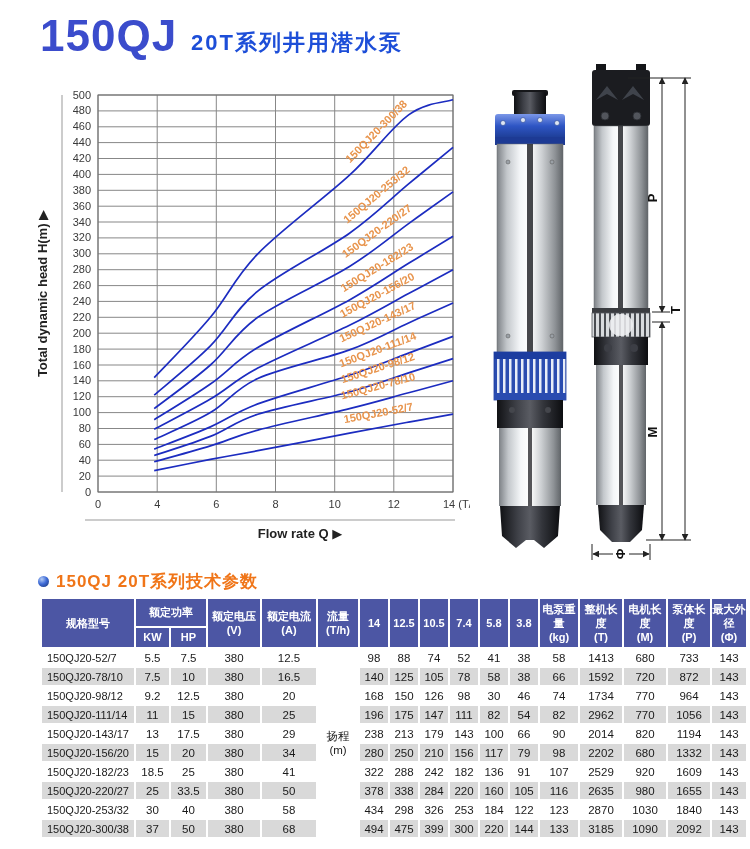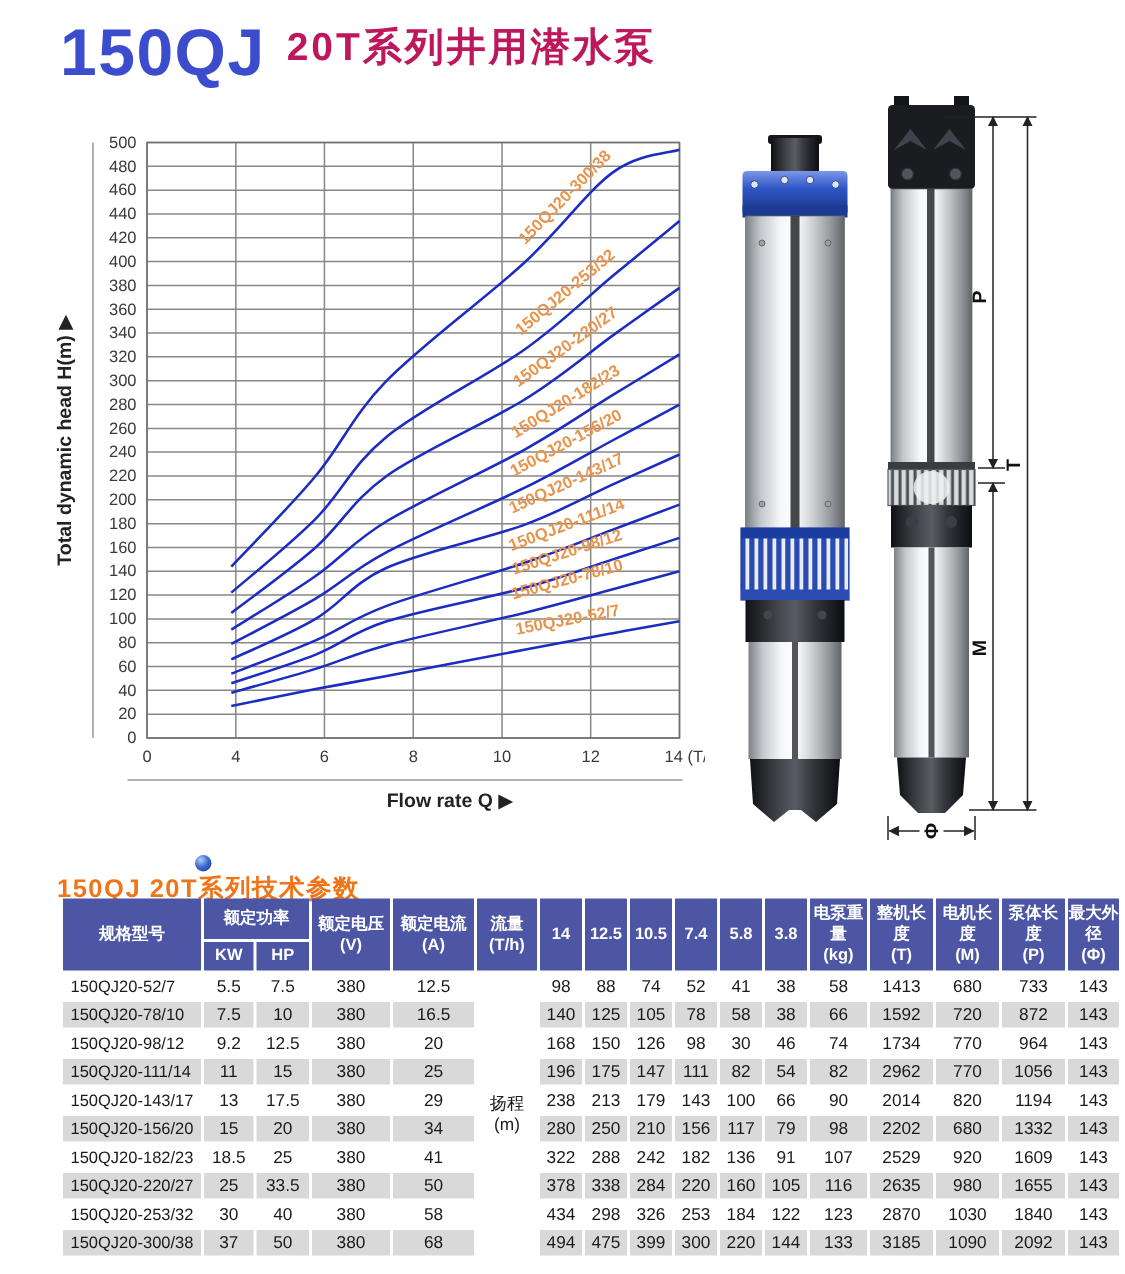--- a/index.html
+++ b/index.html
@@ -1,38 +1,38 @@
 <!DOCTYPE html>
 <html><head>
 <meta charset="utf-8">
 <style>
   html,body{margin:0;padding:0;background:#ffffff;}
   body{font-family:"Liberation Sans","DejaVu Sans",sans-serif;}
   .page{position:relative;width:750px;height:849px;background:#fff;overflow:hidden;}
 
   
-  .brand{position:absolute;left:40px;top:14px;display:flex;align-items:flex-start;}
+  .brand{position:absolute;left:40px;top:14px;display:flex;align-items:flex-end;}
   .brand-main{font-size:44px;font-weight:bold;color:#3b4ccc;letter-spacing:1px;line-height:1;}
-  .brand-sub{font-size:26px;font-weight:bold;color:#be185d;margin-left:14px;letter-spacing:2px;}
+  .brand-sub{font-size:22px;font-weight:bold;color:#1d4ed8;margin-left:14px;letter-spacing:2px;}
 
   
   .chart{position:absolute;left:30px;top:80px;width:440px;height:465px;}
   .chart svg .grid{stroke:#878787;stroke-width:1;}
   .chart svg .tick{font-size:11px;fill:#3a3a3a;}
   .chart svg .curve{fill:none;stroke-width:1.7;}
   .chart svg .clabel{font-size:11px;font-weight:600;}
   .chart svg .axis-label{font-size:13px;fill:#222;font-weight:bold;}
 
   
   .pumps{position:absolute;left:478px;top:58px;}
   .dimline{stroke:#222;stroke-width:1;}
   .dimtext{font-size:13px;font-weight:bold;fill:#111;}
 
   
-  .section-head{position:absolute;left:38px;top:570px;display:flex;align-items:center;flex-direction:column;}
+  .section-head{position:absolute;left:38px;top:570px;display:flex;align-items:center;}
   .bullet{width:11px;height:11px;border-radius:50%;margin-right:7px;
     background:radial-gradient(circle at 35% 30%, #b5ccf4, #3f6cd8 45%, #17316e);}
   .section-title{font-size:17px;font-weight:bold;color:#f07518;letter-spacing:1px;}
 
   
   table.spec{position:absolute;left:40px;top:597px;width:672px;border-collapse:separate;border-spacing:2px;table-layout:fixed;}
   table.spec th{background:#4c56a4;color:#fff;font-size:11px;font-weight:bold;padding:1px 0;line-height:1.3;vertical-align:middle;}
   table.spec thead tr:first-child{height:27px;}
   table.spec thead tr:last-child{height:19px;}
   table.spec td{font-size:11.5px;text-align:center;height:17px;padding:0;color:#1a1a1a;background:#fff;white-space:nowrap;vertical-align:middle;}

